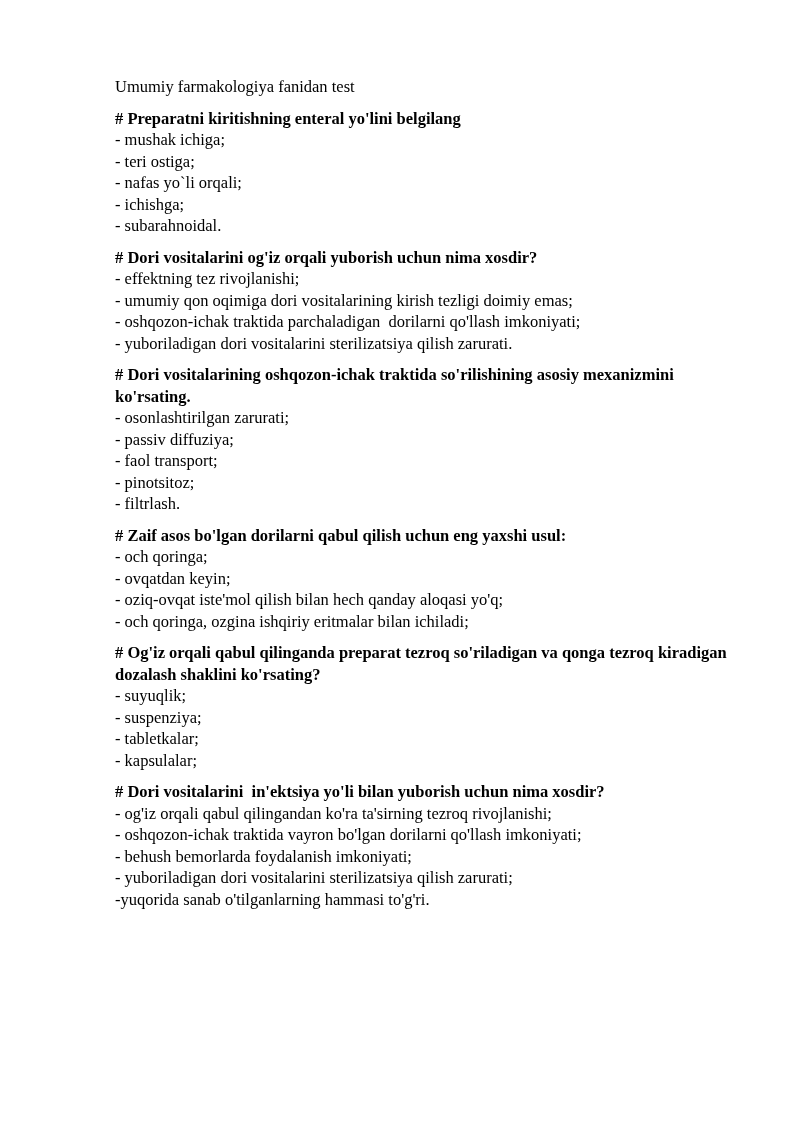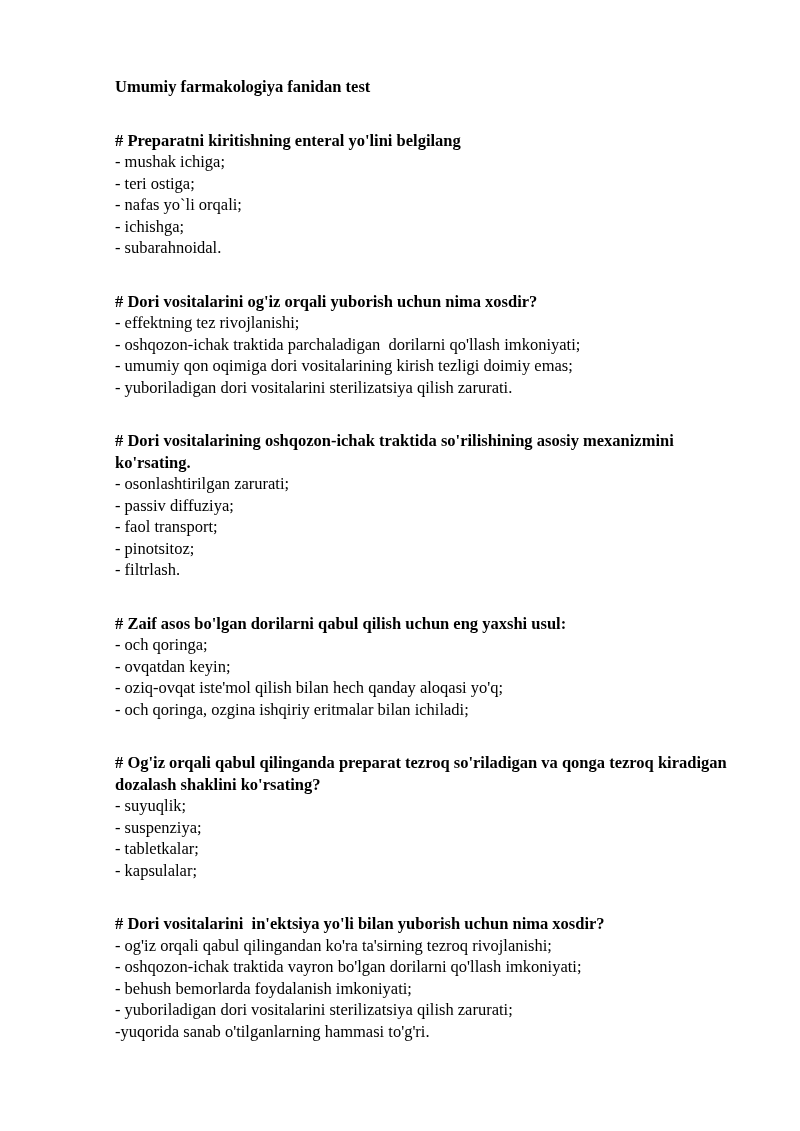--- a/index.html
+++ b/index.html
@@ -20,27 +20,27 @@
     padding: 76px 55px 0 115px;
     font-size: 16.5px;
     line-height: 21.5px;
     overflow: hidden;
   }
   .page p {
     margin: 0;
     white-space: pre-wrap;
   }
   .doc-title {
-    font-weight: bold;
+    font-weight: normal;
   }
   .question {
     font-weight: bold;
   }
   .question-block {
-    margin-top: 32px;
+    margin-top: 10px;
   }
 </style>
 </head>
 <body>
 
 <div class="page">
 
   <p class="doc-title">Umumiy farmakologiya fanidan test</p>
 
   <section class="question-block">
@@ -48,22 +48,22 @@
     <p class="option">- mushak ichiga;</p>
     <p class="option">- teri ostiga;</p>
     <p class="option">- nafas yo`li orqali;</p>
     <p class="option">- ichishga;</p>
     <p class="option">- subarahnoidal.</p>
   </section>
 
   <section class="question-block">
     <p class="question"># Dori vositalarini og'iz orqali yuborish uchun nima xosdir?</p>
     <p class="option">- effektning tez rivojlanishi;</p>
+    <p class="option">- umumiy qon oqimiga dori vositalarining kirish tezligi doimiy emas;</p>
     <p class="option">- oshqozon-ichak traktida parchaladigan  dorilarni qo'llash imkoniyati;</p>
-    <p class="option">- umumiy qon oqimiga dori vositalarining kirish tezligi doimiy emas;</p>
     <p class="option">- yuboriladigan dori vositalarini sterilizatsiya qilish zarurati.</p>
   </section>
 
   <section class="question-block">
     <p class="question"># Dori vositalarining oshqozon-ichak traktida so'rilishining asosiy mexanizmini ko'rsating.</p>
     <p class="option">- osonlashtirilgan zarurati;</p>
     <p class="option">- passiv diffuziya;</p>
     <p class="option">- faol transport;</p>
     <p class="option">- pinotsitoz;</p>
     <p class="option">- filtrlash.</p>

